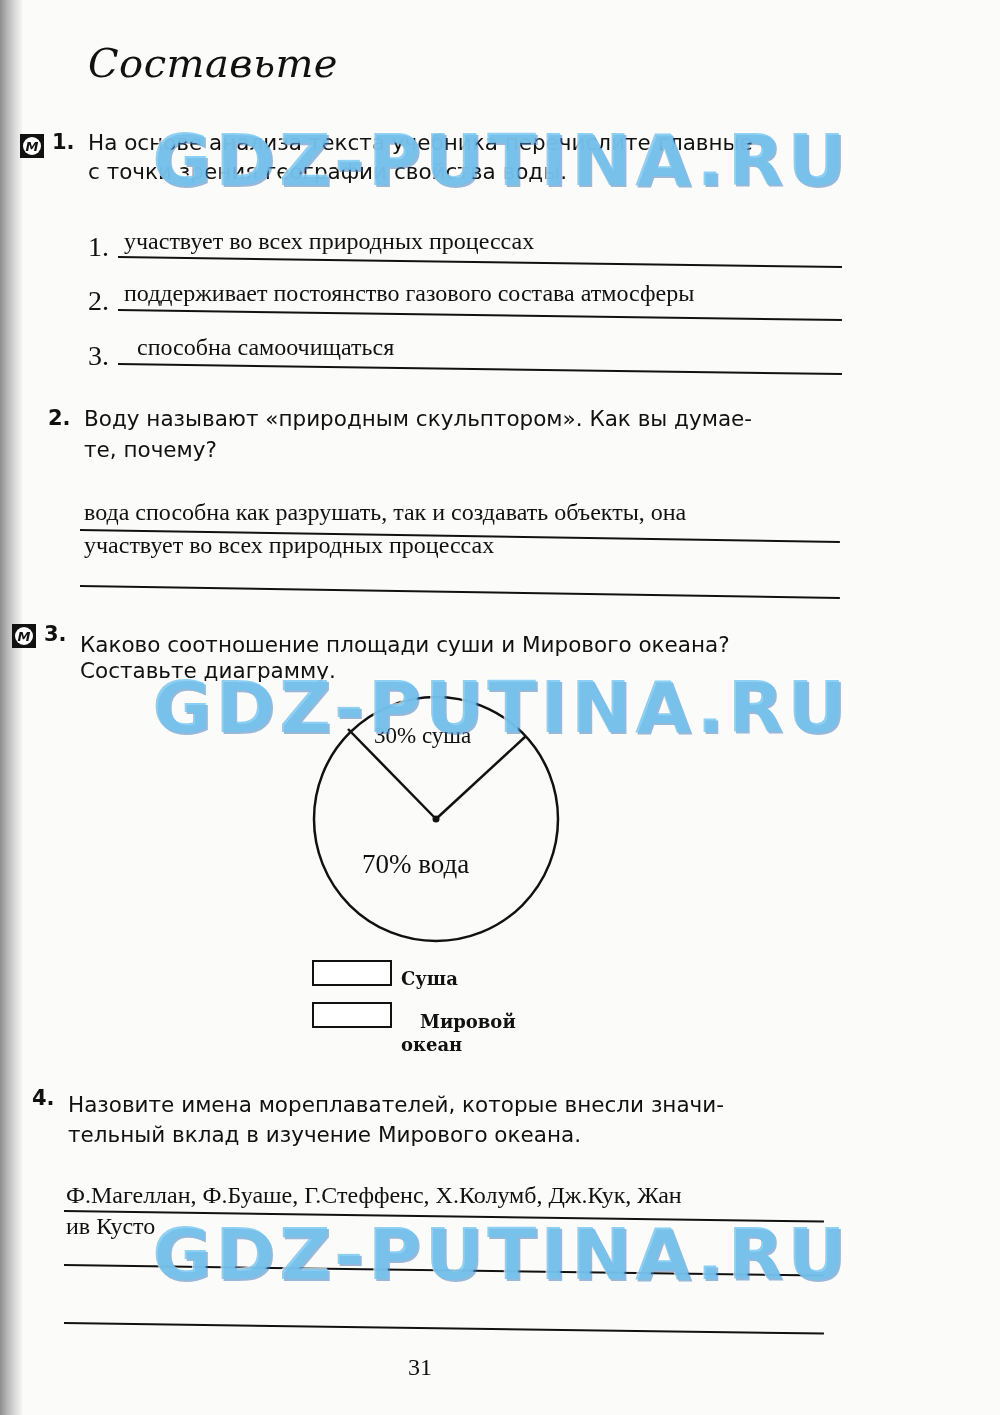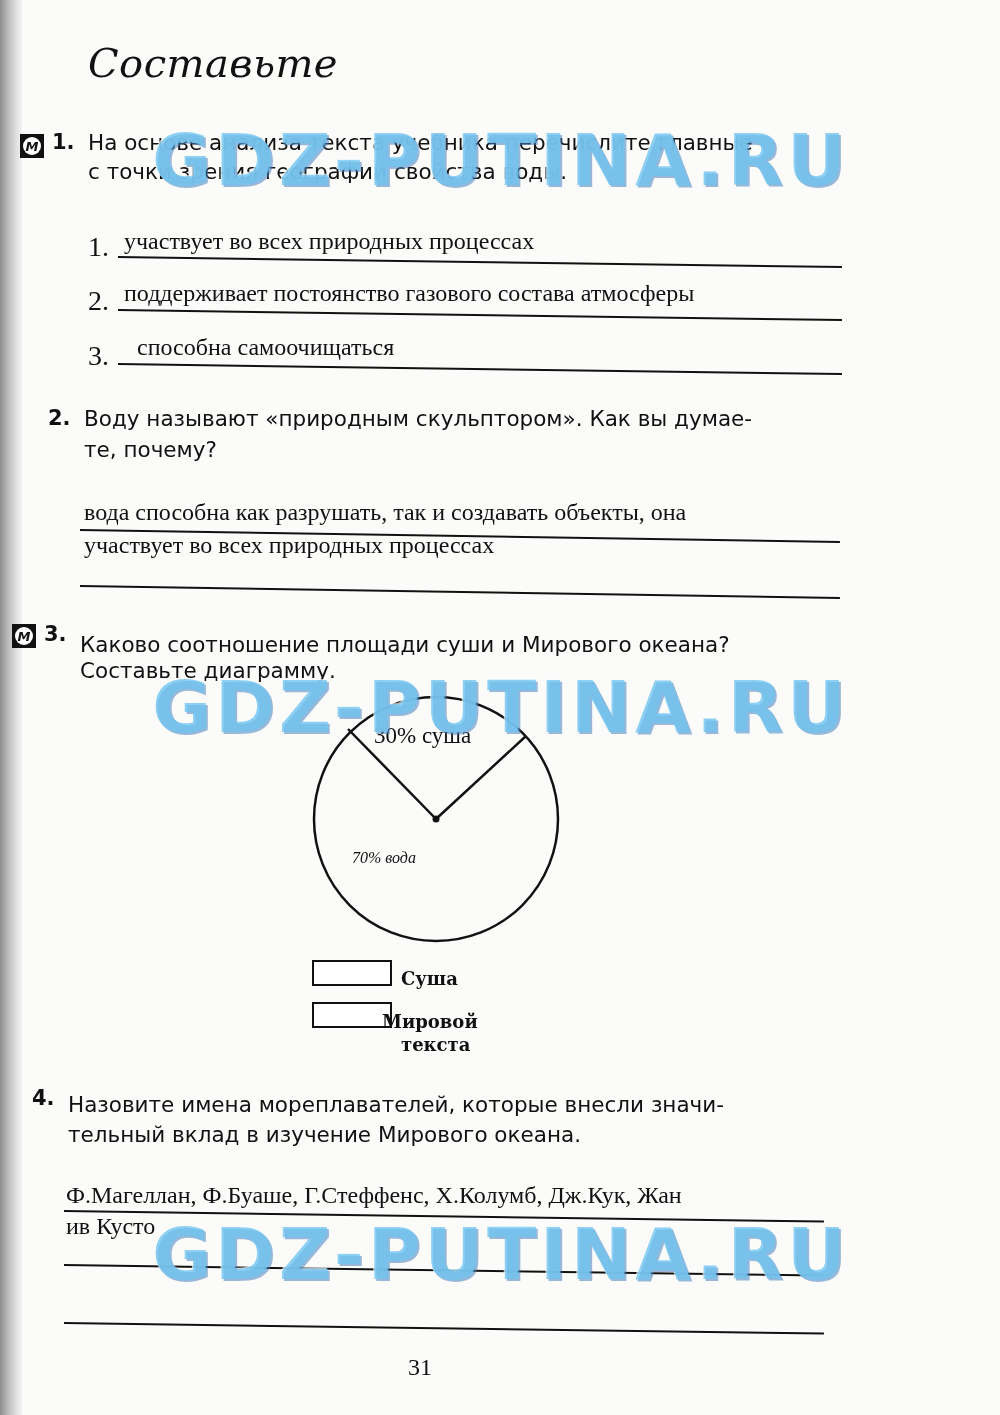--- a/index.html
+++ b/index.html
@@ -83,27 +83,27 @@
 <div class="abs qtext" style="left:80px; top:630px;">Каково соотношение площади суши и Мирового океана?</div>
 <div class="abs qtext" style="left:80px; top:656px;">Составьте диаграмму.</div>
 
 <svg class="abs" style="left:300px; top:690px;" width="280" height="270" viewBox="0 0 280 270">
   <circle cx="136" cy="129" r="122" fill="none" stroke="#111" stroke-width="2.5"></circle>
   <line x1="136" y1="129" x2="48" y2="39" stroke="#111" stroke-width="2.5"></line>
   <line x1="136" y1="129" x2="226" y2="46" stroke="#111" stroke-width="2.5"></line>
   <circle cx="136" cy="129" r="3.5" fill="#111"></circle>
 </svg>
 <div class="abs ans" style="left:374px; top:723px; font-size:23px;text-align:center;">30% суша</div>
-<div class="abs ans" style="left:352px; top:849px; font-size:16px;font-style:italic;">70% вода</div>
+<div class="abs ans" style="left:362px; top:849px; font-size:27px;">70% вода</div>
 
 <div class="abs legend-box" style="left:312px; top:960px;"></div>
 <div class="abs legend-label" style="left:401px; top:968px;">Суша</div>
 <div class="abs legend-box" style="left:312px; top:1002px;"></div>
-<div class="abs legend-label" style="left:382px; top:1011px;text-align:center;">Мировой</div>
-<div class="abs legend-label" style="left:401px; top:1034px;">текста</div>
+<div class="abs legend-label" style="left:420px; top:1011px;text-align:center;">Мировой</div>
+<div class="abs legend-label" style="left:401px; top:1034px;">океан</div>
 
 <div class="abs qnum" style="left:32px; top:1086px;">4.</div>
 <div class="abs qtext" style="left:68px; top:1090px;">Назовите имена мореплавателей, которые внесли значи-</div>
 <div class="abs qtext" style="left:68px; top:1120px;text-align:right;">тельный вклад в изучение Мирового океана.</div>
 
 <div class="abs ans" style="left:66px; top:1182px;">Ф.Магеллан, Ф.Буаше, Г.Стеффенс, Х.Колумб, Дж.Кук, Жан</div>
 <div class="rule" style="left:64px; top:1210px; width:760px; transform: rotate(0.8deg);"></div>
 <div class="abs ans" style="left:66px; top:1213px;">ив Кусто</div>
 <div class="rule" style="left:64px; top:1264px; width:760px; transform: rotate(0.8deg);"></div>
 <div class="rule" style="left:64px; top:1322px; width:760px; transform: rotate(0.8deg);"></div>

